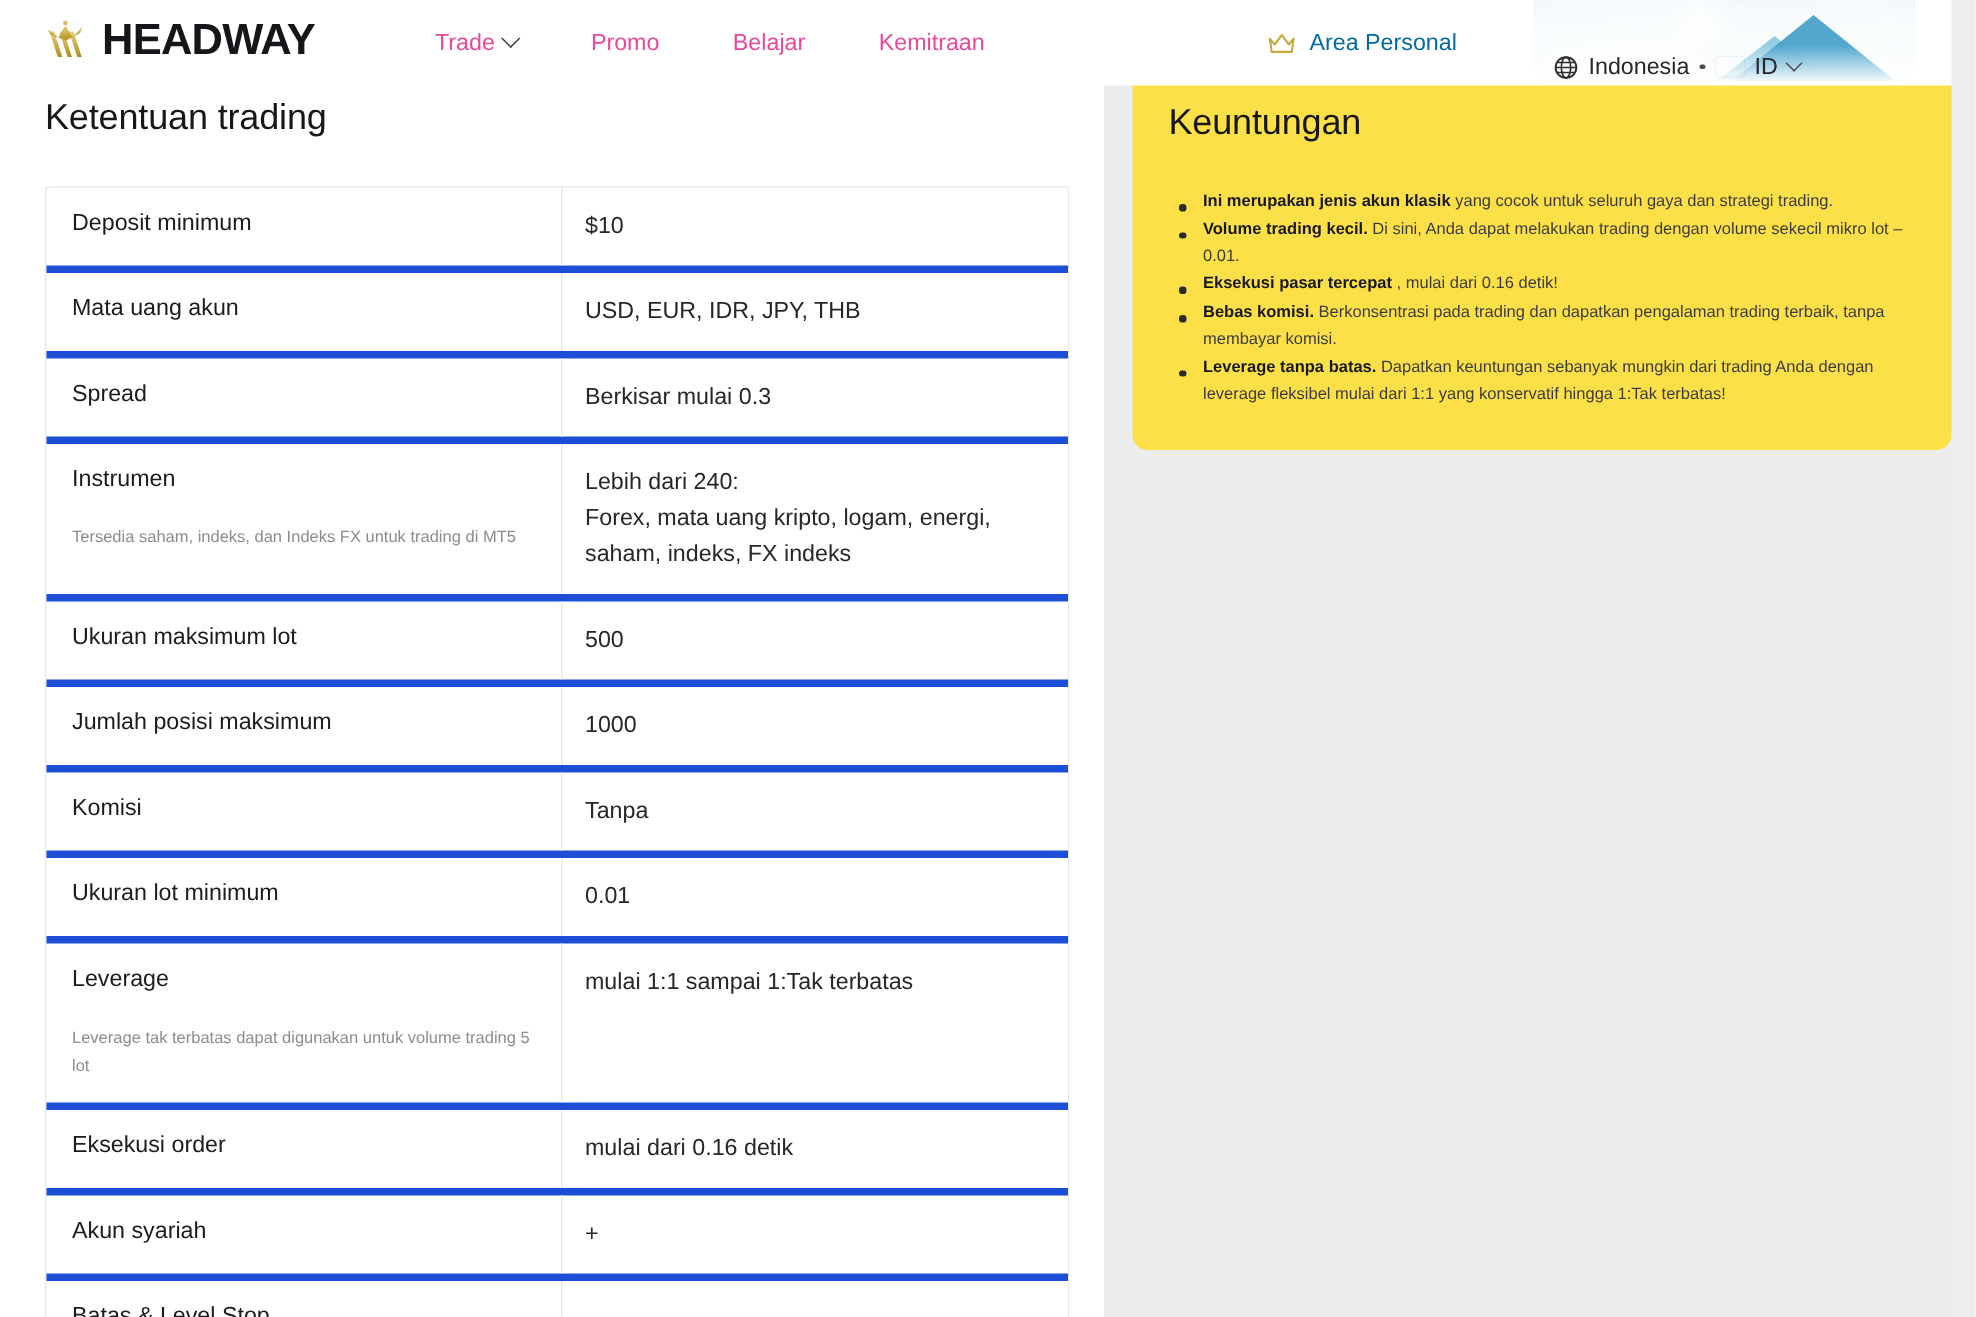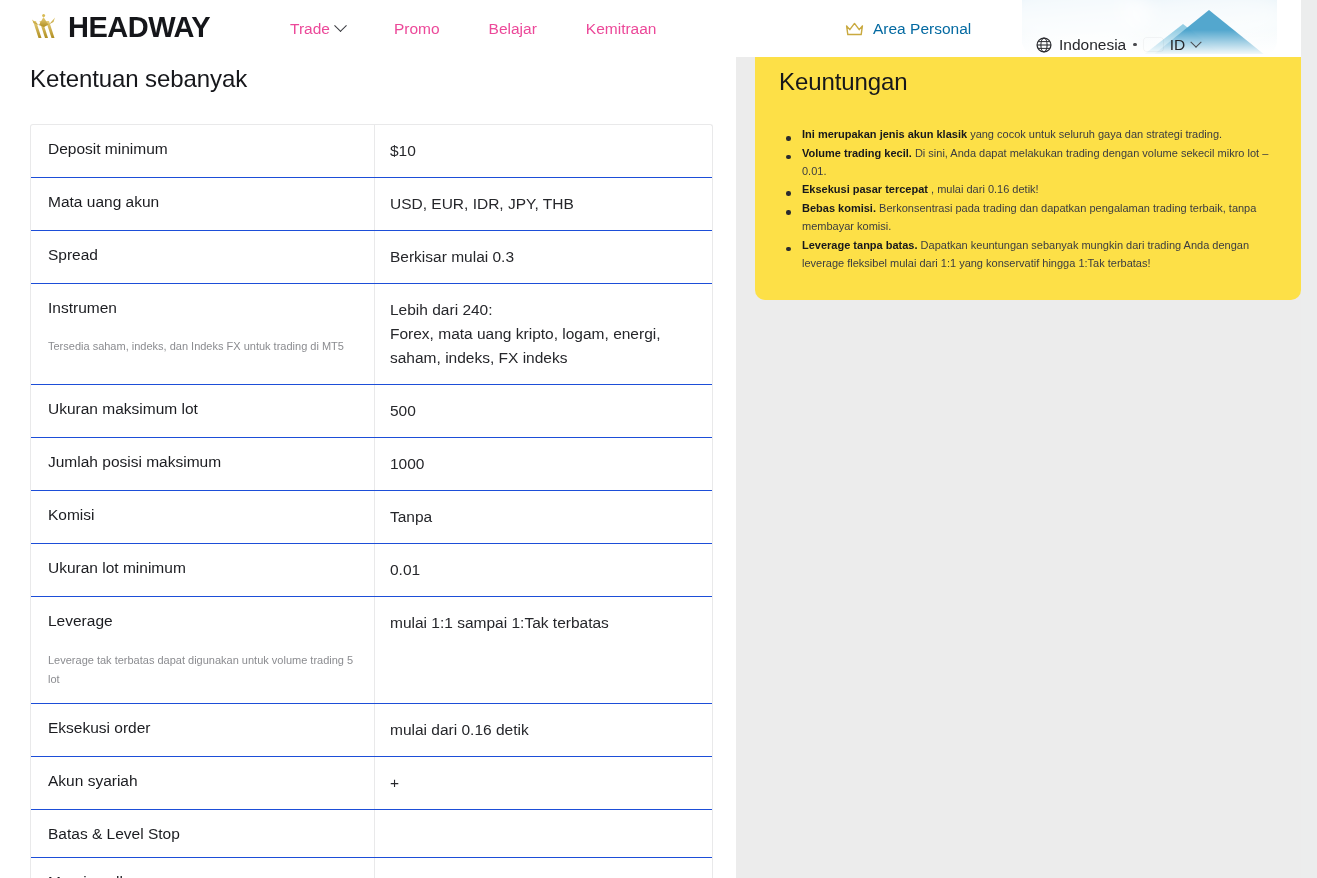--- a/index.html
+++ b/index.html
@@ -215,21 +215,21 @@
 
   #specs-table {
     margin-top: 31px;
     border: 1px solid #e9e9ea;
     border-bottom: none;
     border-radius: 3px;
     width: 683px;
   }
   .spec-row {
     display: flex;
-    border-bottom: 1px solid #1d4ed8;
+    border-bottom: 5px solid #1d4ed8;
     min-height: 47px;
   }
   .spec-row .spec-label {
     width: 344px;
     flex: 0 0 344px;
     border-right: 1px solid #e9e9ea;
     padding: 14px 18px 14px 17px;
   }
   .spec-row .spec-value {
     flex: 1 1 auto;
@@ -384,21 +384,21 @@
       <span class="dot"></span>
       <span class="flag-id">
         <span class="top"></span><span class="bot"></span>
       </span>
       <span>ID</span>
       <span class="chev-sm"></span>
     </div>
   </div>
 
   <div id="left-col">
-    <h1 id="section-title-left">Ketentuan sebanyak</h1>
+    <h1 id="section-title-left">Ketentuan trading</h1>
     <div id="specs-table">
         <div class="spec-row">
           <div class="spec-label">
             <span class="lbl">Deposit minimum</span>
           </div>
           <div class="spec-value">
             <span class="val">$10</span>
           </div>
         </div>
         <div class="spec-row">

